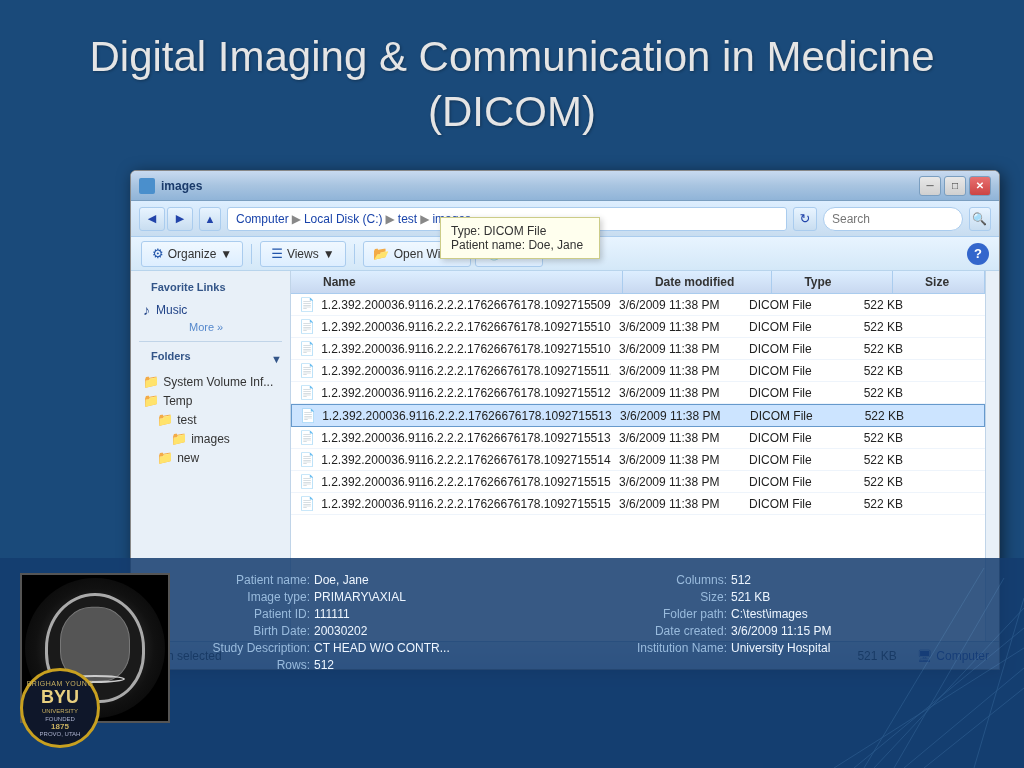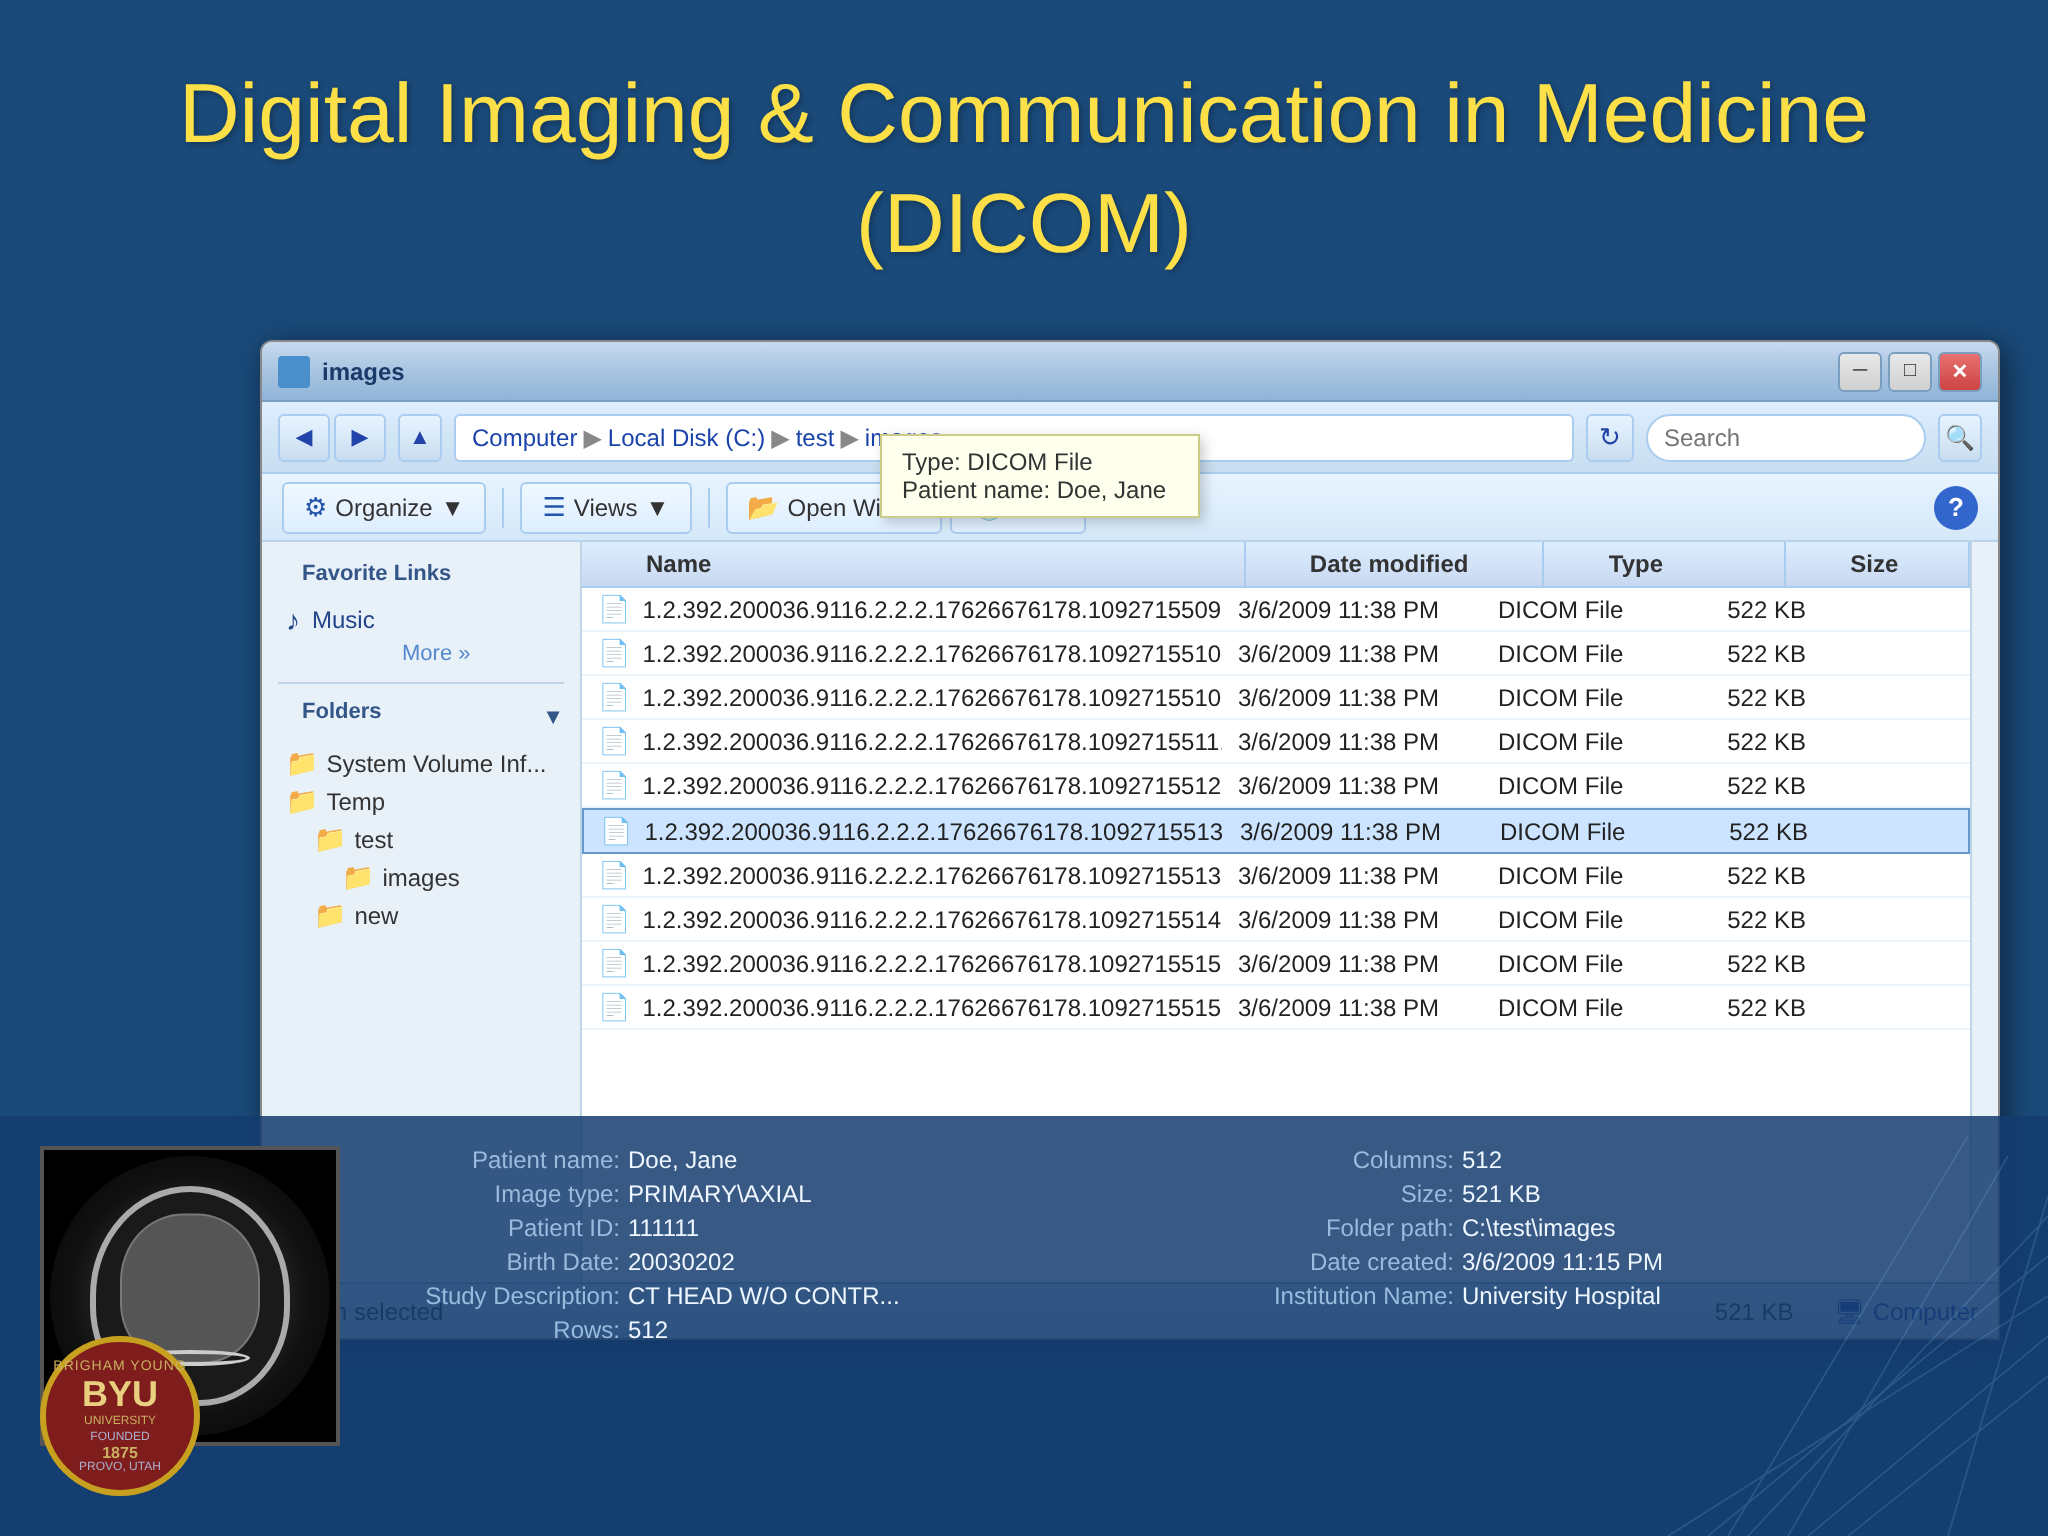--- a/index.html
+++ b/index.html
@@ -9,21 +9,21 @@
       background: #1a4a7a;
       font-family: 'Segoe UI', Arial, sans-serif;
       overflow: hidden;
       position: relative;
     }
 
     
     .title-area {
       text-align: center;
       padding: 30px 60px 20px;
-      color: #fde047;
+      color: #e5e5e5;
     }
     .title-area h1 {
       font-size: 42px;
       font-weight: 400;
       line-height: 1.3;
       text-shadow: 1px 1px 3px rgba(0,0,0,0.3);
     }
 
     
     .explorer-window {
@@ -239,21 +239,21 @@
       color: #224488;
       cursor: pointer;
       border-radius: 3px;
     }
     .sidebar-item-icon {
       font-size: 14px;
     }
     .sidebar-more {
       font-size: 11px;
       color: #5588cc;
-      margin-left: 20px;
+      margin-left: 8px;
       cursor: pointer;
       padding-left: 42px;
     }
     .sidebar-divider {
       height: 1px;
       background: #c0d4e8;
       margin: 8px 0;
     }
     .sidebar-folder-section {
       display: flex;
@@ -484,21 +484,21 @@
 
     
     .byu-logo {
       position: absolute;
       bottom: 20px;
       left: 20px;
       width: 80px;
       height: 80px;
       border-radius: 50%;
       border: 3px solid #c8a020;
-      background: #7f1d1d;
+      background: #0f172a;
       display: flex;
       align-items: center;
       justify-content: center;
       flex-direction: column;
       color: white;
       font-size: 9px;
       text-align: center;
       z-index: 200;
     }
     .byu-text {

